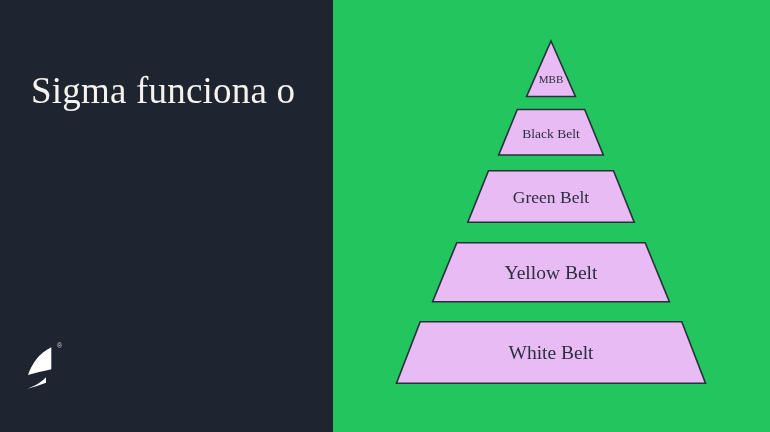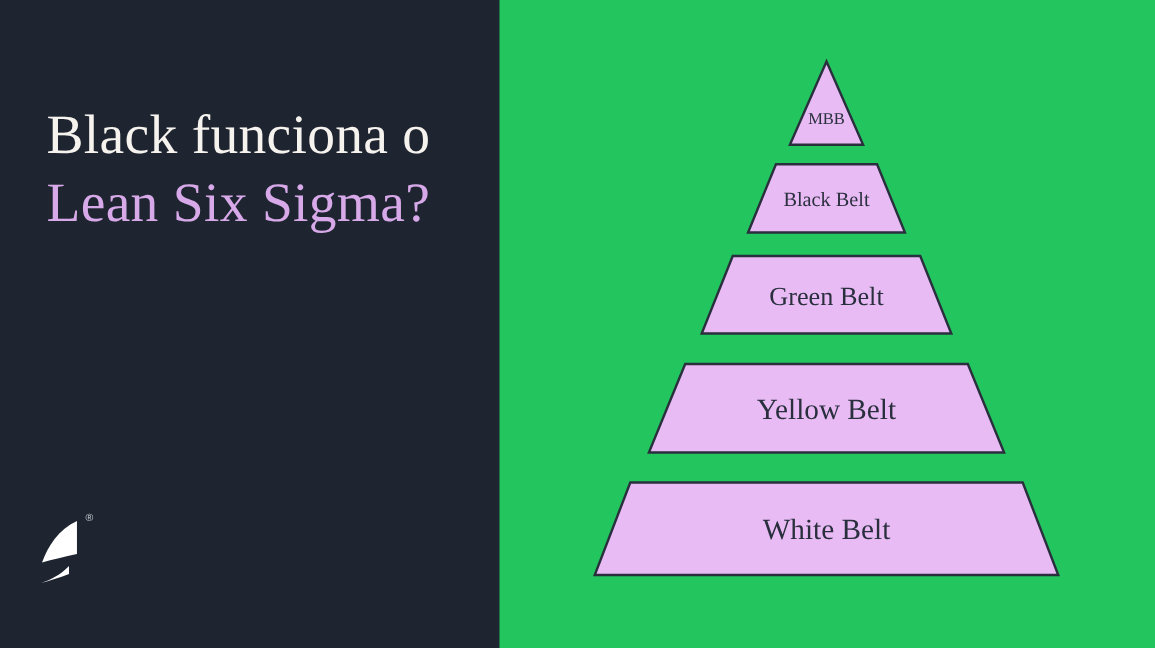--- a/index.html
+++ b/index.html
@@ -68,22 +68,21 @@
   .lbl-3 { font-size: 19.5px; }
   .lbl-4 { font-size: 19.5px; }
 </style>
 </head>
 <body>
 
 <div class="canvas">
 
   <div class="left-panel">
     <div class="title">
-      <div class="line1">Black funciona o</div>
-      <div class="line2">Lean Six Sigma?</div>
+      <div class="line1">Sigma funciona o</div>
     </div>
 
     <div class="logo">
       <svg viewBox="0 0 26 44">
         <path d="M 1,29 C 5,18 12,7 24.3,1.3 L 24.3,23.3 C 16,25.2 8,27 1,29 Z" fill="#ffffff"></path>
         <path d="M 0.3,42.7 C 6.5,40.6 13,37.5 19,31.3 L 19,36.7 C 12.5,39.2 6,41.2 0.3,42.7 Z" fill="#ffffff"></path>
       </svg>
     </div>
     <div class="registered-mark">®</div>
   </div>

